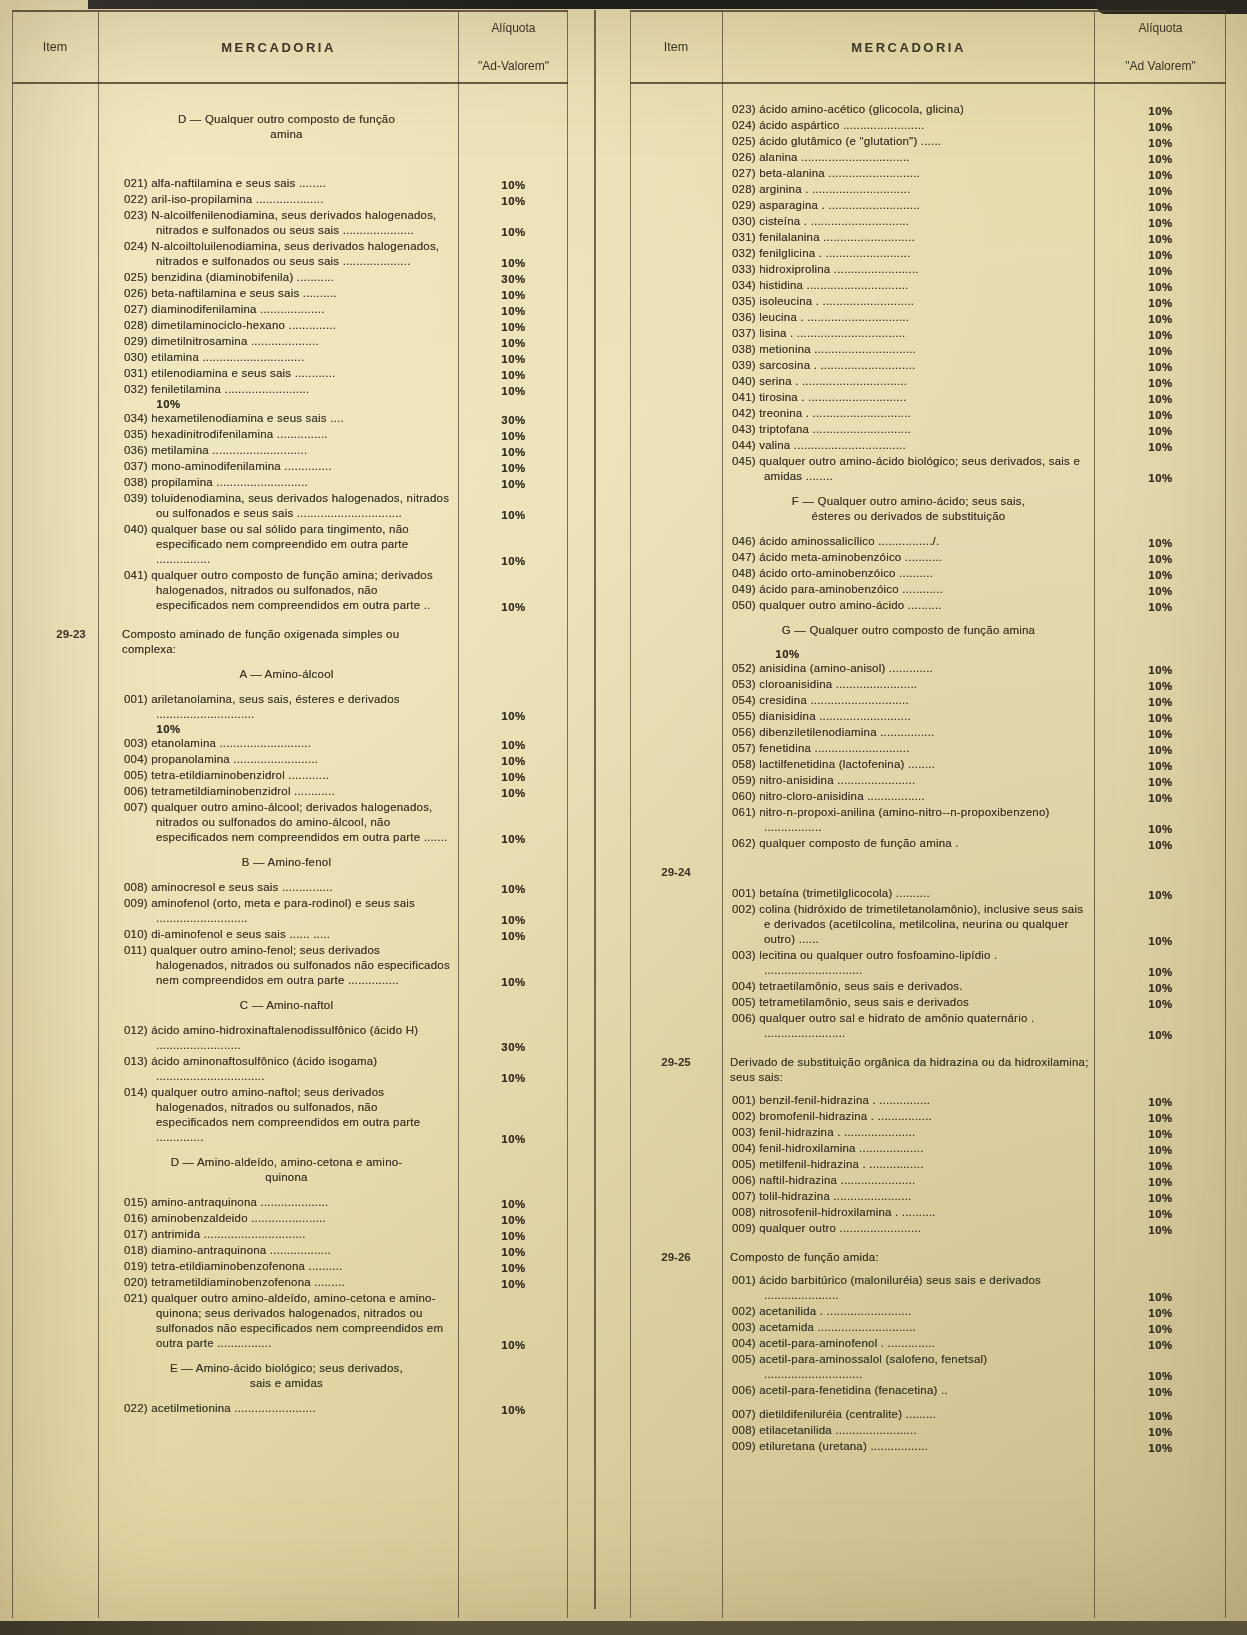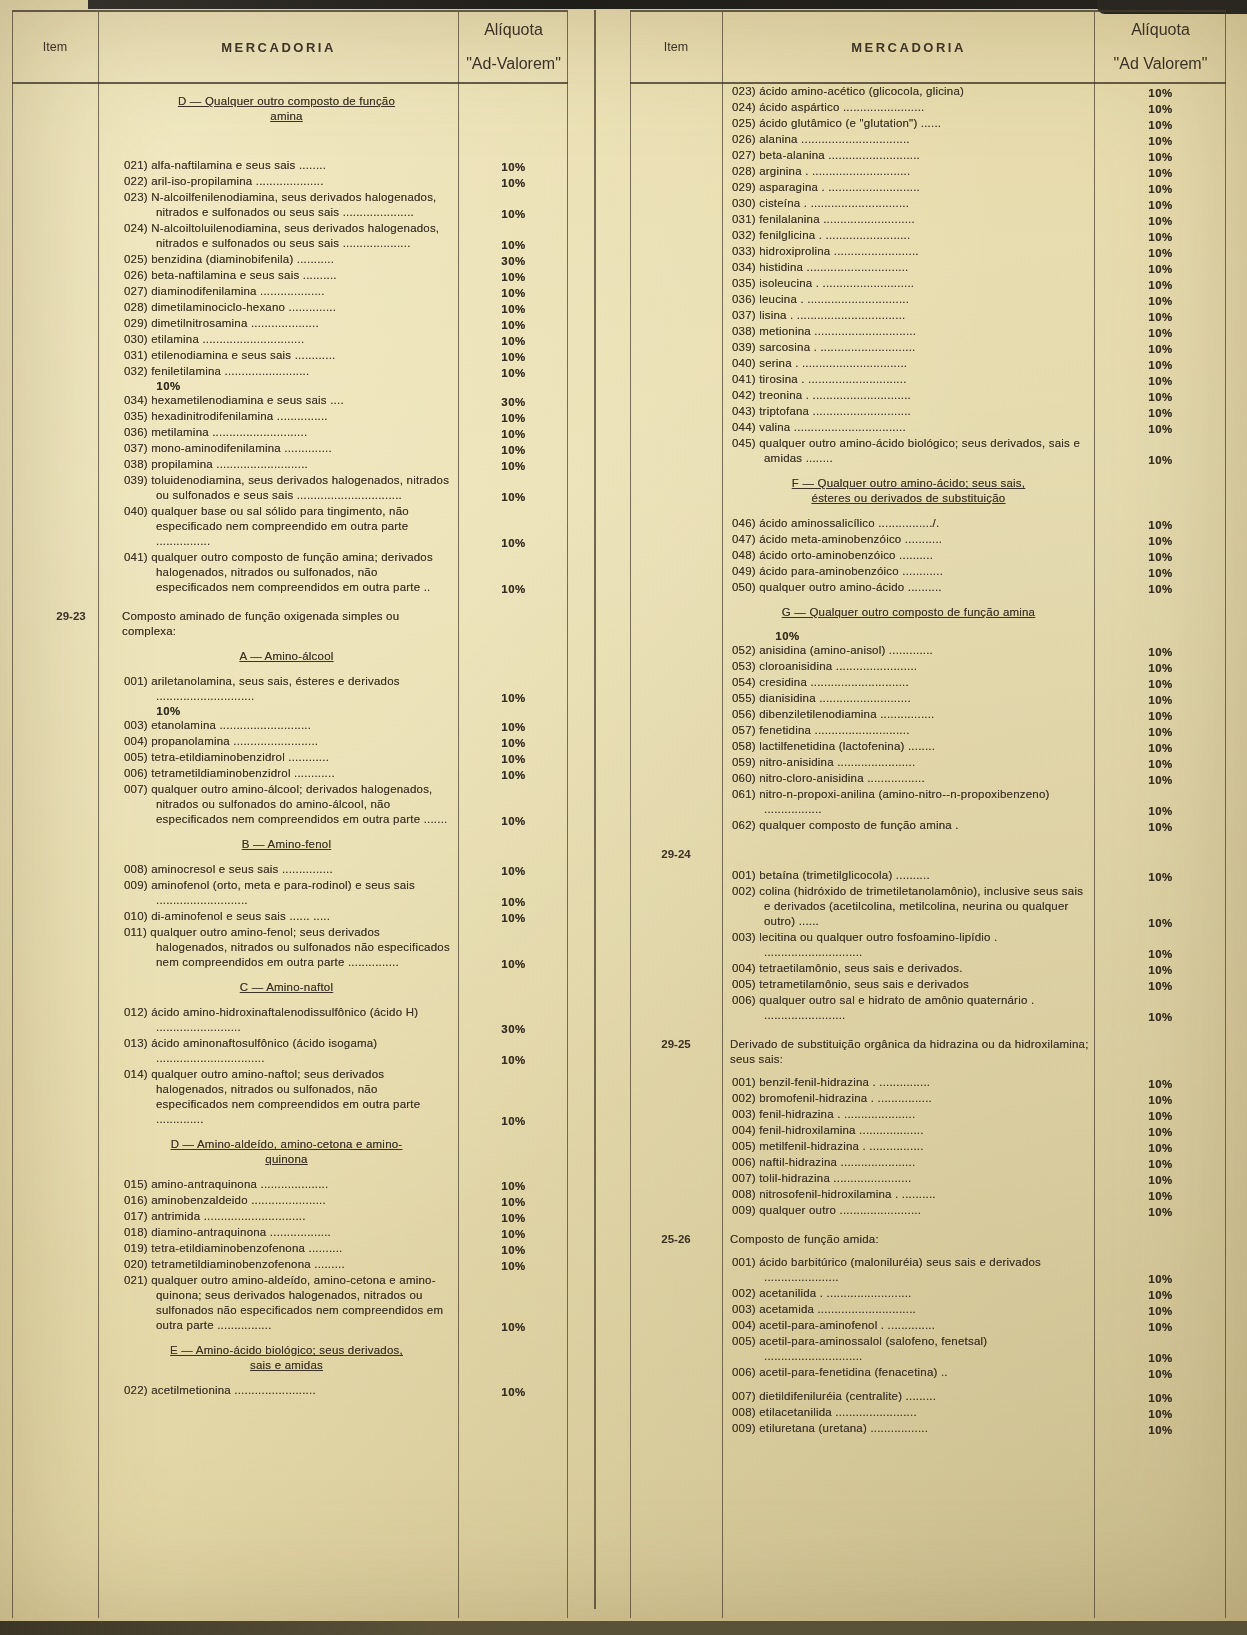--- a/index.html
+++ b/index.html
@@ -52,25 +52,25 @@
     position: relative; height: 72px;
     border-bottom: 2px solid rgba(70,60,42,0.8);
     display: flex; align-items: stretch;
   }
   .th { display: flex; align-items: center; justify-content: center; }
   .th-item { font-size: 12.5px; }
   .left  .th-item { width: 86px; } .right .th-item { width: 92px; }
   .th-merc { flex: 1; font-size: 13px; letter-spacing: 2.5px; font-weight: bold; color: #3e3526; }
   .th-rate {
     flex-direction: column; justify-content: space-between;
-    padding: 9px 2px; font-size: 16px; text-align: center;
+    padding: 9px 2px; font-size: 12px; text-align: center;
   }
   .left  .th-rate { width: 109px; } .right .th-rate { width: 131px; }
 
-  .tbody { position: relative; }
+  .tbody { position: relative; padding-top: 18px; }
 
   .row { display: flex; align-items: flex-end; margin-bottom: 1px; }
   .c-item {
     flex: none; text-align: center; font-weight: bold;
     font-size: 11.5px; align-self: flex-start; padding-top: 1px;
   }
   .left  .c-item { width: 86px; margin-left: 16px; } .right .c-item { width: 92px; }
   .c-merc {
     flex: 1; font-size: 11.5px; line-height: 15px; letter-spacing: 0.2px;
     padding: 0 6px 0 10px;
@@ -78,21 +78,21 @@
   }
   .row.entry .c-merc { padding-left: 42px; text-indent: -32px; }
   .c-rate {
     flex: none; text-align: center; font-size: 11.5px; font-weight: bold;
     color: #352d1f; letter-spacing: 0.5px;
     text-shadow: 0 0 0.5px rgba(53,45,31,0.55);
   }
   .left  .c-rate { width: 109px; } .right .c-rate { width: 131px; }
 
   .row.section { margin: 10px 0; }
-  .row.section .c-merc { text-align: center; padding: 0 50px; text-indent: 0; text-decoration: underline; }
+  .row.section .c-merc { text-align: center; padding: 0 50px; text-indent: 0; }
 
   .row.item { margin: 14px 0 8px; align-items: flex-start; }
   .row.item .c-merc { text-indent: 0; padding-left: 8px; }
 
   .row.gap { margin: 0; }
 </style>
 </head>
 <body>
 
 <div class="page">
@@ -669,21 +669,21 @@
           <div class="c-item"></div>
           <div class="c-merc"><span>008) </span>nitrosofenil-hidroxilamina . ..........</div>
           <div class="c-rate">10%</div>
         </div>
         <div class="row entry">
           <div class="c-item"></div>
           <div class="c-merc"><span>009) </span>qualquer outro ........................</div>
           <div class="c-rate">10%</div>
         </div>
         <div class="row item">
-          <div class="c-item">25-26</div>
+          <div class="c-item">29-26</div>
           <div class="c-merc">Composto de função amida:</div>
           <div class="c-rate"></div>
         </div>
         <div class="row entry">
           <div class="c-item"></div>
           <div class="c-merc"><span>001) </span>ácido barbitúrico (maloniluréia) seus sais e derivados ......................</div>
           <div class="c-rate">10%</div>
         </div>
         <div class="row entry">
           <div class="c-item"></div>

